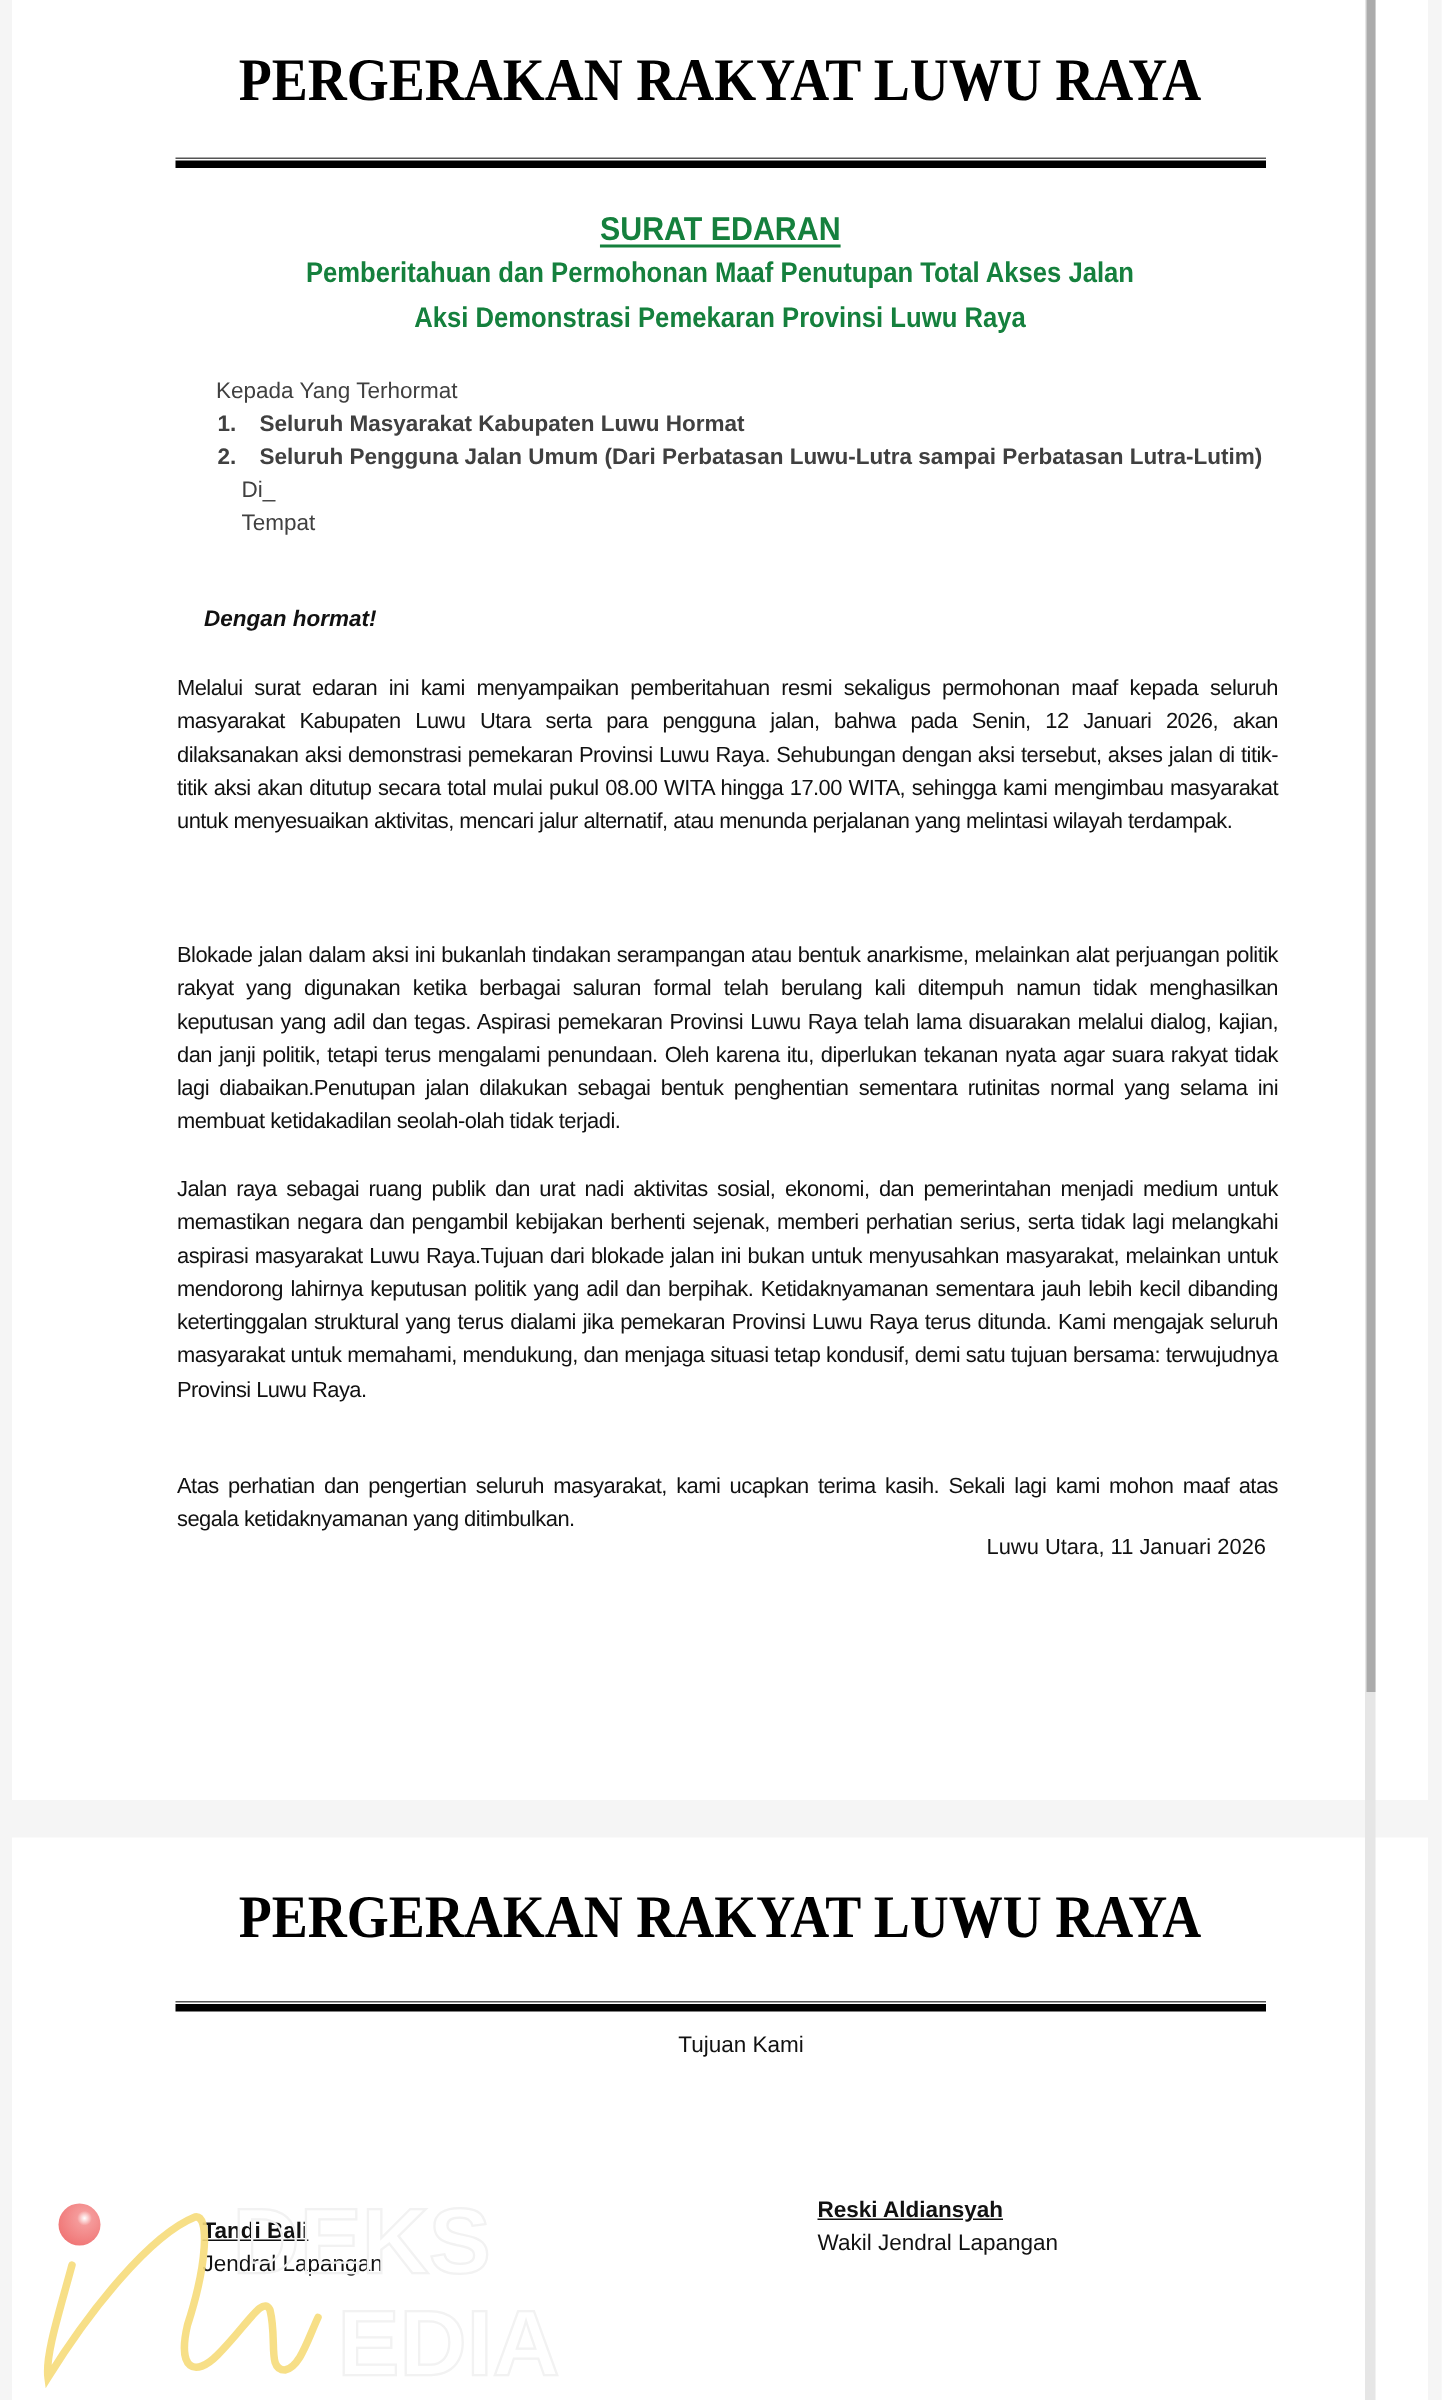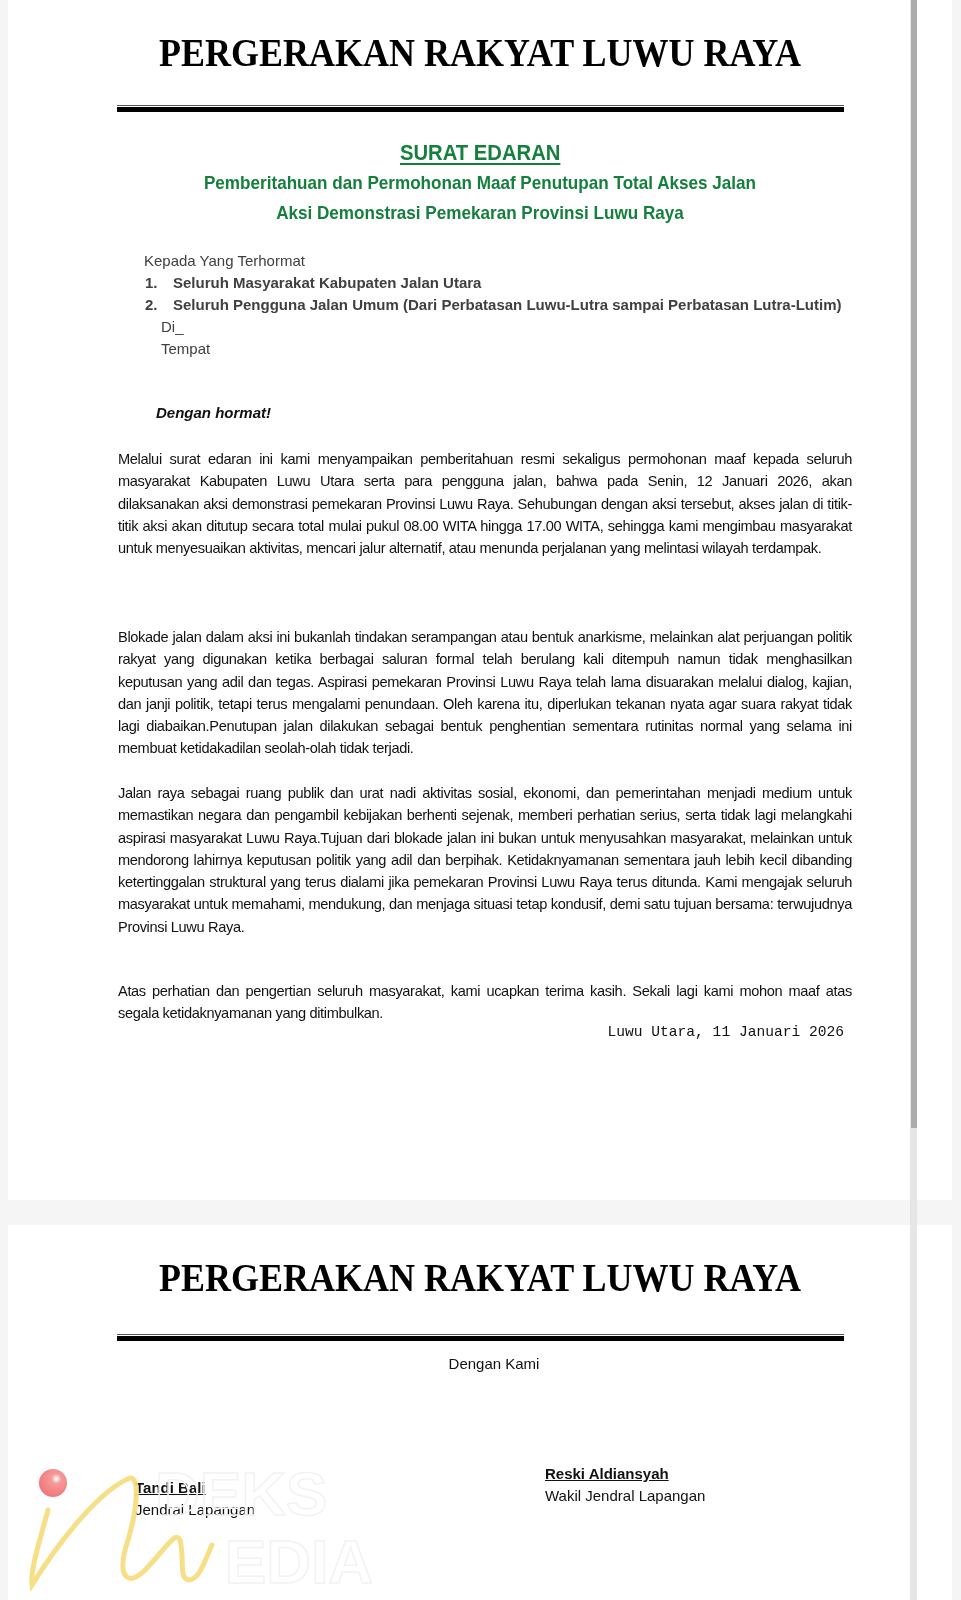--- a/index.html
+++ b/index.html
@@ -99,21 +99,21 @@
     }
     .recipients li .num {
       position: absolute;
       left: 0;
       top: 0;
     }
     .recipients .di, .recipients .tempat { margin-left: 17px; }
 
     .greeting {
       position: absolute;
-      left: 148px;
+      left: 128px;
       top: 404px;
       font-family: "Liberation Sans", sans-serif;
       font-size: 15px;
       font-weight: bold;
       font-style: italic;
       color: #111;
     }
 
     .body-text {
       position: absolute;
@@ -127,21 +127,21 @@
       letter-spacing: -0.35px;
     }
     .p1 { top: 448px; }
     .p2 { top: 626px; }
     .p3 { top: 782px; }
     .p4 { top: 980px; }
     .place-date {
       position: absolute;
       right: 108px;
       top: 1024px;
-      font-family: Liberation Mono, monospace;
+      font-family: Liberation Sans, sans-serif;
       font-size: 14.6px;
       color: #111;
     }
 
     .hormat {
       position: absolute;
       left: 0; right: 0;
       top: 130px;
       text-align: center;
       font-family: "Liberation Sans", sans-serif;
@@ -195,21 +195,21 @@
       <div class="title">SURAT EDARAN</div>
       <div class="subtitle">Pemberitahuan dan Permohonan Maaf Penutupan Total Akses Jalan</div>
       <div class="subtitle">Aksi Demonstrasi Pemekaran Provinsi Luwu Raya</div>
     </div>
 
     <div class="recipients">
       <div class="greet-head">Kepada Yang Terhormat</div>
       <ol>
         <li>
           <span class="num">1.</span>
-          <span>Seluruh Masyarakat Kabupaten Jalan Utara</span>
+          <span>Seluruh Masyarakat Kabupaten Luwu Hormat</span>
         </li>
         <li>
           <span class="num">2.</span>
           <span>Seluruh Pengguna Jalan Umum (Dari Perbatasan Luwu-Lutra sampai Perbatasan Lutra-Lutim)</span>
         </li>
       </ol>
       <div class="di">Di_</div>
       <div class="tempat">Tempat</div>
     </div>
 
@@ -221,21 +221,21 @@
     <div class="body-text p4">Atas perhatian dan pengertian seluruh masyarakat, kami ucapkan terima kasih. Sekali lagi kami mohon maaf atas segala ketidaknyamanan yang ditimbulkan.</div>
     <div class="place-date">Luwu Utara, 11 Januari 2026</div>
   </div>
 
   <div class="page page2">
     <div class="letterhead">PERGERAKAN RAKYAT LUWU RAYA</div>
     <div class="rule">
       <div class="thin"></div>
         <div class="thick"></div>
     </div>
-    <div class="hormat">Dengan Kami</div>
+    <div class="hormat">Tujuan Kami</div>
 
     <div class="sign sign-left">
       <div class="name">Tandi Bali</div>
       <div class="role">Jendral Lapangan</div>
     </div>
     <div class="sign sign-right">
       <div class="name">Reski Aldiansyah</div>
       <div class="role">Wakil Jendral Lapangan</div>
     </div>
   </div>

